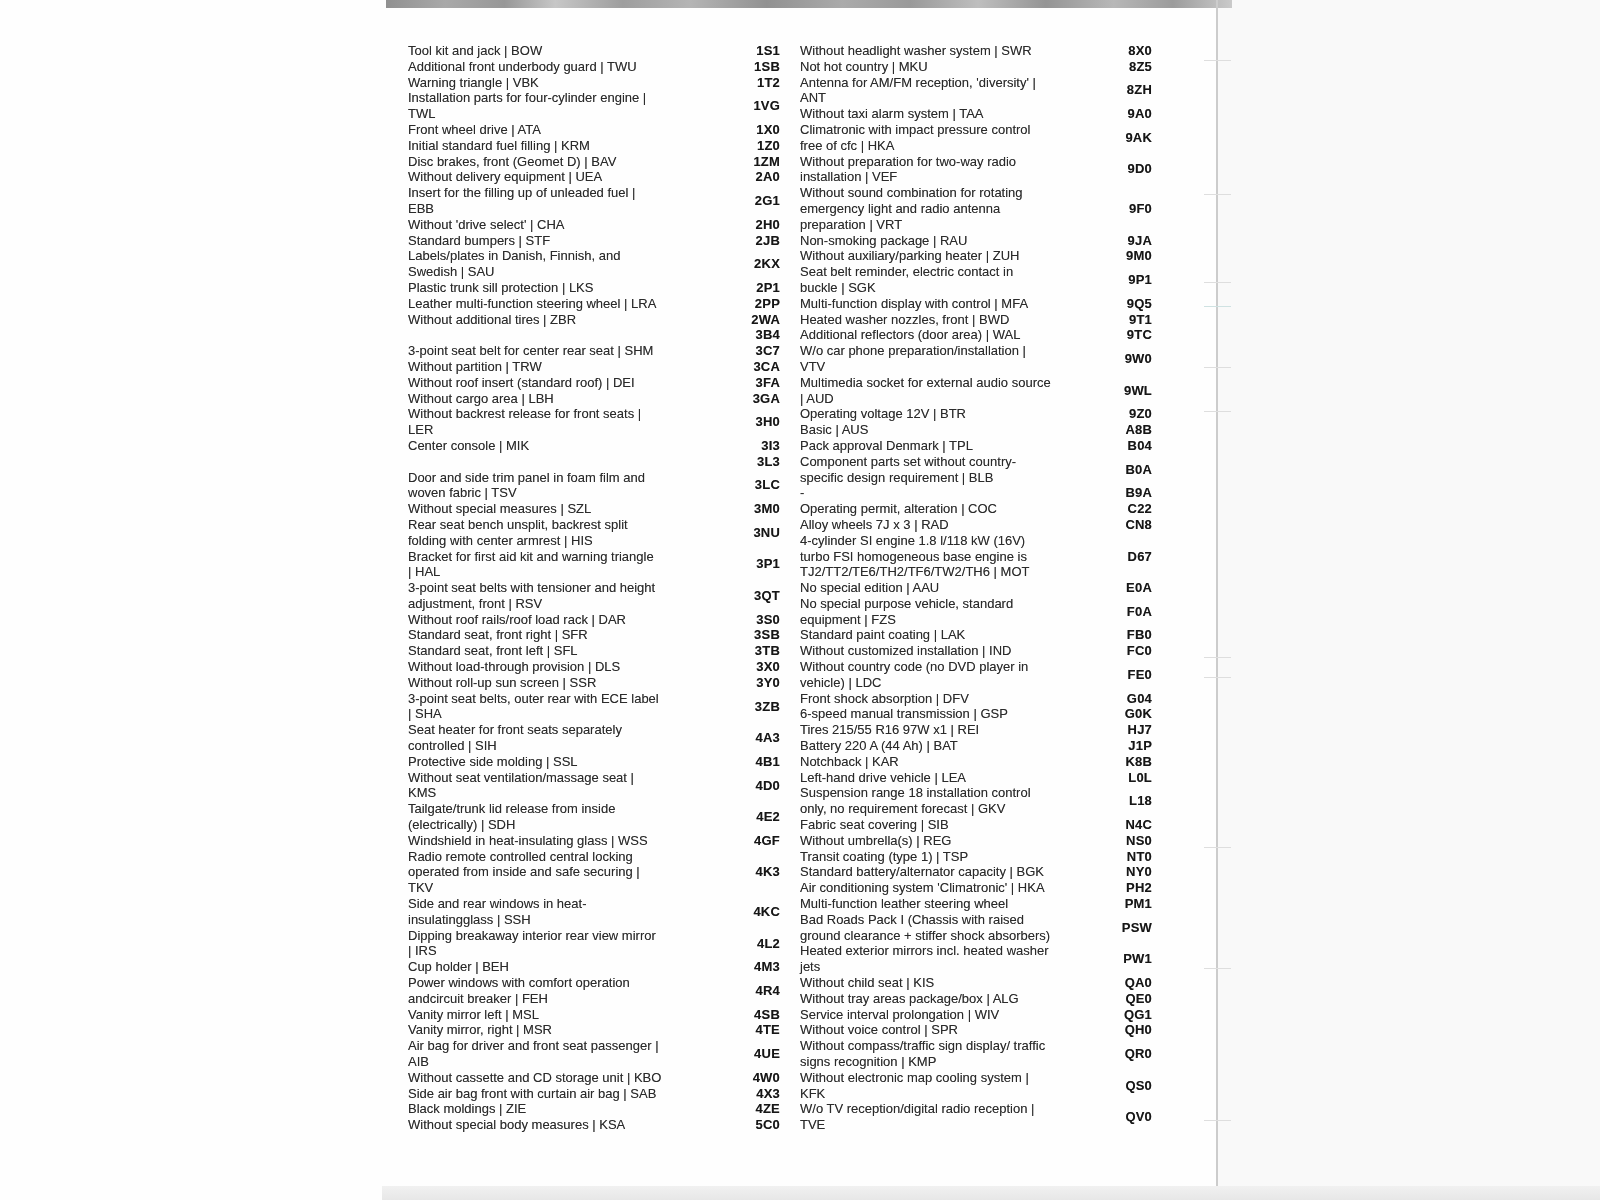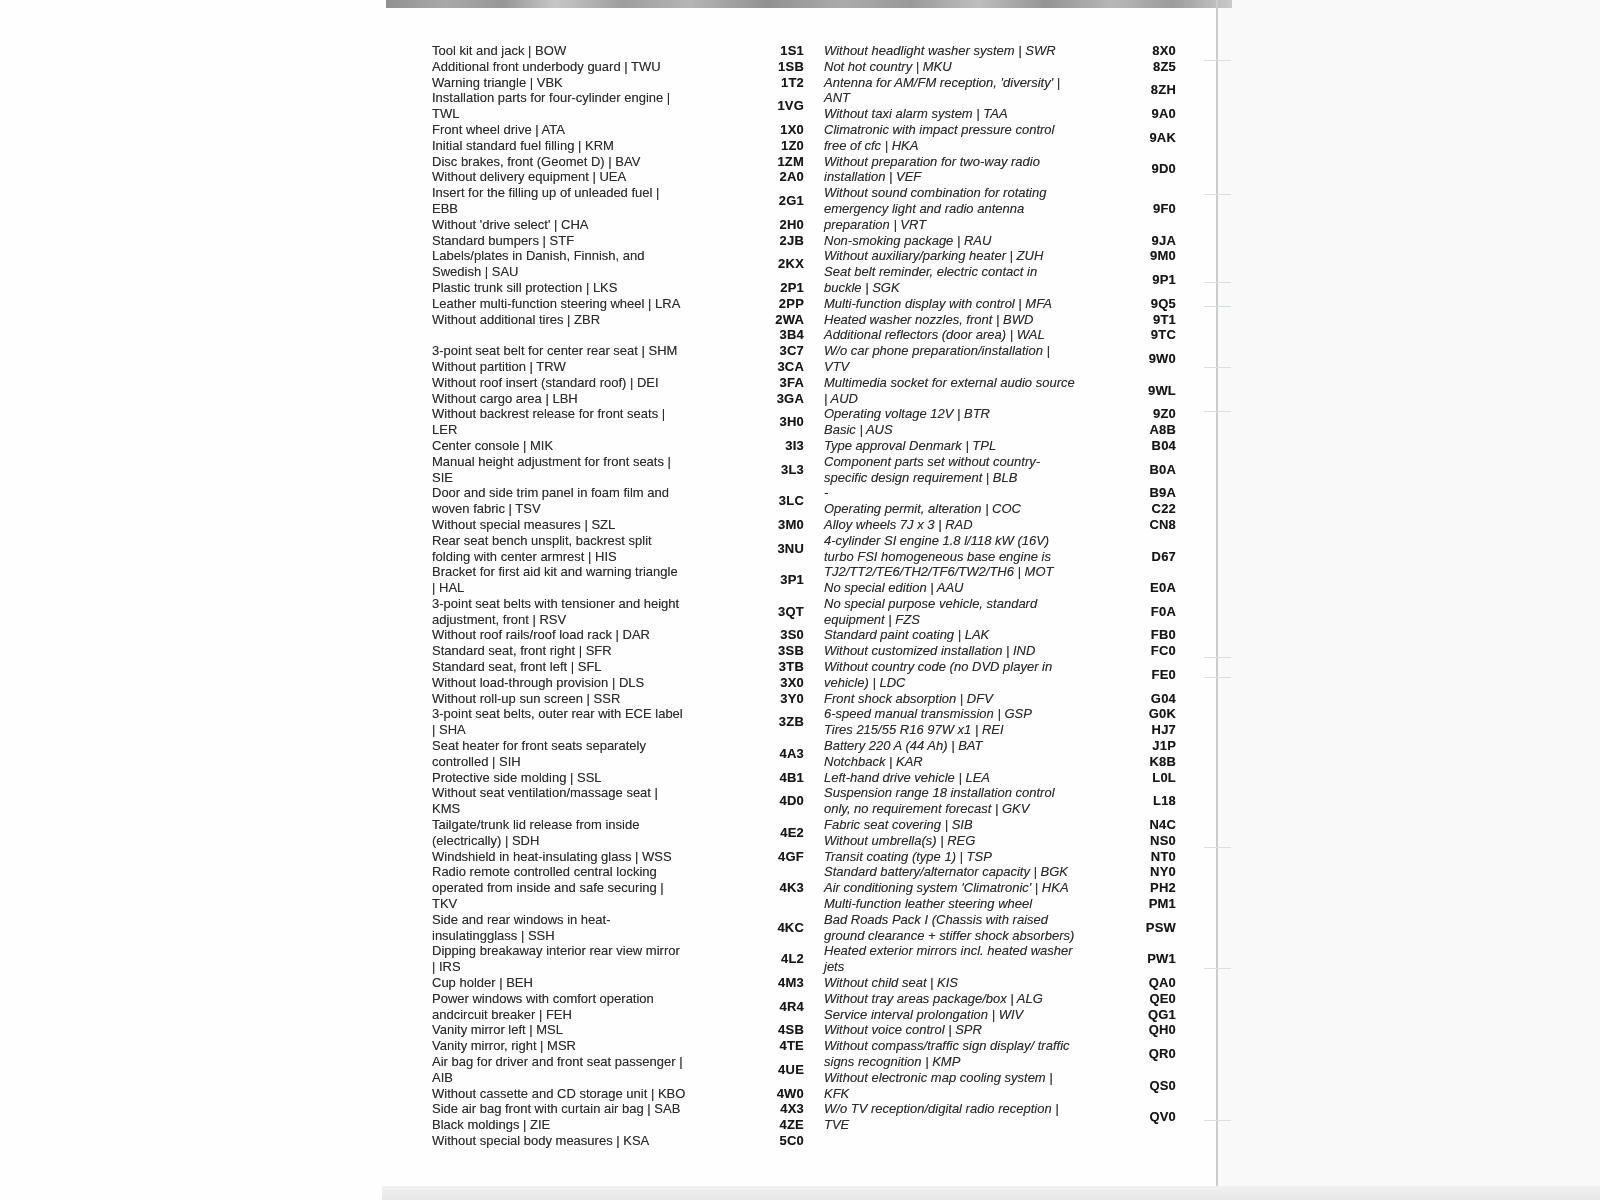--- a/index.html
+++ b/index.html
@@ -33,30 +33,29 @@
   }
   .tick{
     position:absolute;left:1204px;width:27px;height:1px;background:#dedede;
   }
   .tick.teal{background:#cfe2e2;}
   .col-group{
     position:absolute;top:43px;
     display:flex;flex-direction:column;
     font-size:13px;line-height:15.8px;color:#2b2b2b;
     text-shadow:0 0 .4px rgba(0,0,0,.38);
-    margin-left:24px;
   }
   #col-left{left:408px;width:372px;}
   #col-right{left:800px;width:352px;}
   .entry{display:flex;align-items:center;}
   .entry .desc{
     white-space:pre-line;
     flex:0 0 302px;
   }
-  #col-right .entry .desc{flex:0 0 294px;font-style:italic;}
+  #col-right .entry .desc{flex:0 0 294px;}
   .entry .code{
     flex:1 1 auto;text-align:right;
     font-weight:700;color:#161616;
     letter-spacing:.2px;
   }
 </style>
 </head>
 <body>
 
 <div class="page"></div>
@@ -173,22 +172,20 @@
 LER</span>
     <span class="code">3H0</span>
   </div>
 
   <div class="entry">
     <span class="desc">Center console | MIK</span>
     <span class="code">3I3</span>
   </div>
 
   <div class="entry">
-    <span class="desc">Manual height adjustment for front seats |
-SIE</span>
     <span class="code">3L3</span>
   </div>
 
   <div class="entry">
     <span class="desc">Door and side trim panel in foam film and
 woven fabric | TSV</span>
     <span class="code">3LC</span>
   </div>
 
   <div class="entry">
@@ -427,21 +424,21 @@
     <span class="desc">Operating voltage 12V | BTR</span>
     <span class="code">9Z0</span>
   </div>
 
   <div class="entry">
     <span class="desc">Basic | AUS</span>
     <span class="code">A8B</span>
   </div>
 
   <div class="entry">
-    <span class="desc">Type approval Denmark | TPL</span>
+    <span class="desc">Pack approval Denmark | TPL</span>
     <span class="code">B04</span>
   </div>
 
   <div class="entry">
     <span class="desc">Component parts set without country-
 specific design requirement | BLB</span>
     <span class="code">B0A</span>
   </div>
 
   <div class="entry">

